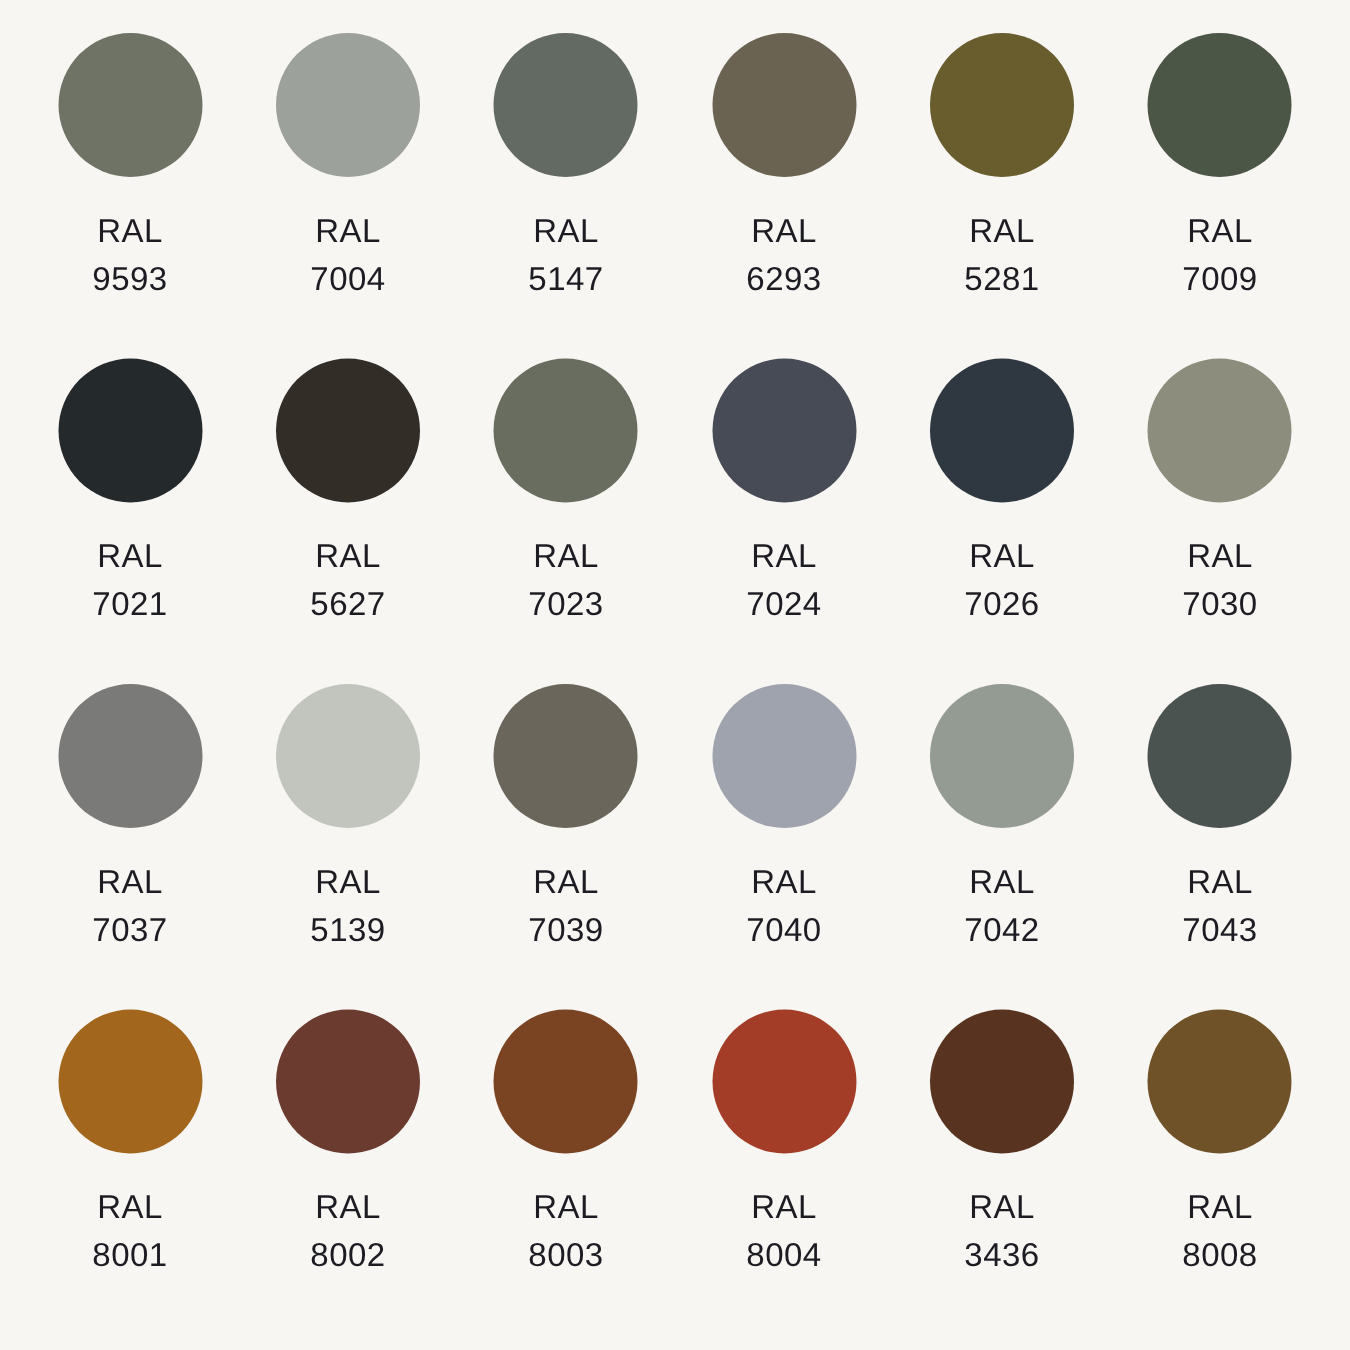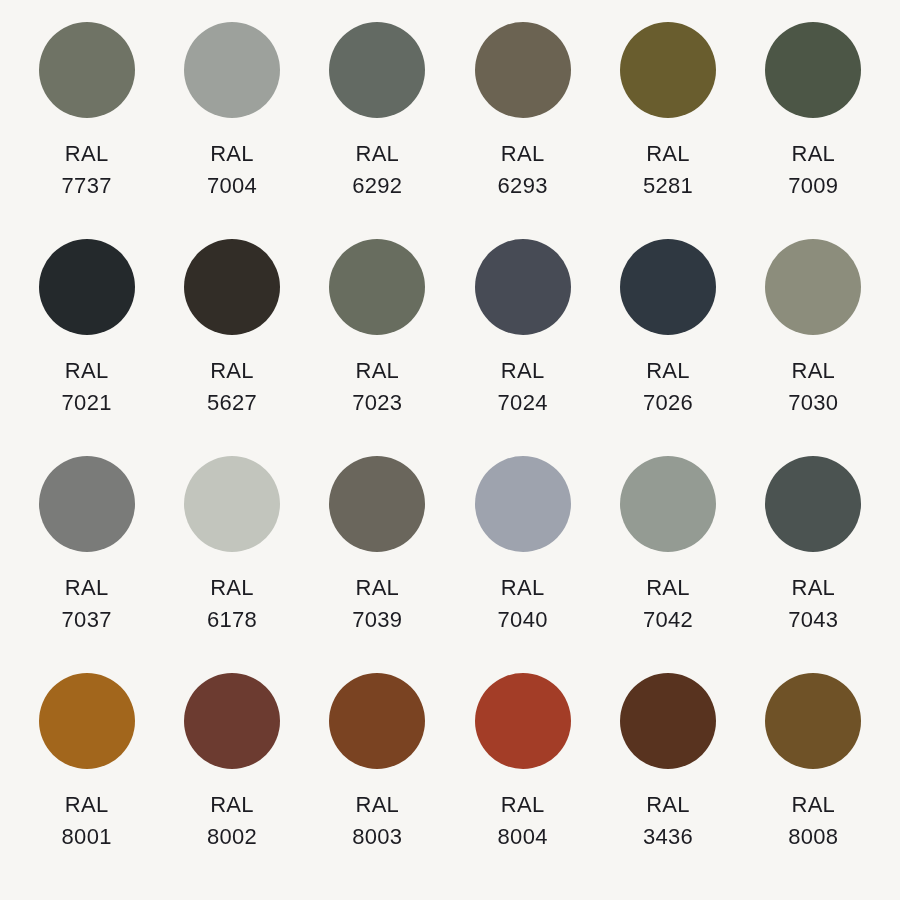--- a/index.html
+++ b/index.html
@@ -56,35 +56,35 @@
   }
 </style>
 </head>
 <body style="background: rgb(247, 246, 243);">
 
 <div id="palette-grid" style="color: rgb(28, 28, 34);">
     <div class="swatch-cell">
       <div class="swatch-dot" style="background: rgb(111, 115, 101);"></div>
       <div class="swatch-label">
         <span class="label-prefix">RAL</span>
-        <span class="label-code">7737</span>
+        <span class="label-code">9593</span>
       </div>
     </div>
     <div class="swatch-cell">
       <div class="swatch-dot" style="background: rgb(157, 161, 156);"></div>
       <div class="swatch-label">
         <span class="label-prefix">RAL</span>
         <span class="label-code">7004</span>
       </div>
     </div>
     <div class="swatch-cell">
       <div class="swatch-dot" style="background: rgb(99, 106, 99);"></div>
       <div class="swatch-label">
         <span class="label-prefix">RAL</span>
-        <span class="label-code">6292</span>
+        <span class="label-code">5147</span>
       </div>
     </div>
     <div class="swatch-cell">
       <div class="swatch-dot" style="background: rgb(107, 99, 82);"></div>
       <div class="swatch-label">
         <span class="label-prefix">RAL</span>
         <span class="label-code">6293</span>
       </div>
     </div>
     <div class="swatch-cell">
@@ -147,21 +147,21 @@
       <div class="swatch-dot" style="background: rgb(122, 123, 121);"></div>
       <div class="swatch-label">
         <span class="label-prefix">RAL</span>
         <span class="label-code">7037</span>
       </div>
     </div>
     <div class="swatch-cell">
       <div class="swatch-dot" style="background: rgb(194, 197, 189);"></div>
       <div class="swatch-label">
         <span class="label-prefix">RAL</span>
-        <span class="label-code">6178</span>
+        <span class="label-code">5139</span>
       </div>
     </div>
     <div class="swatch-cell">
       <div class="swatch-dot" style="background: rgb(106, 102, 92);"></div>
       <div class="swatch-label">
         <span class="label-prefix">RAL</span>
         <span class="label-code">7039</span>
       </div>
     </div>
     <div class="swatch-cell">

